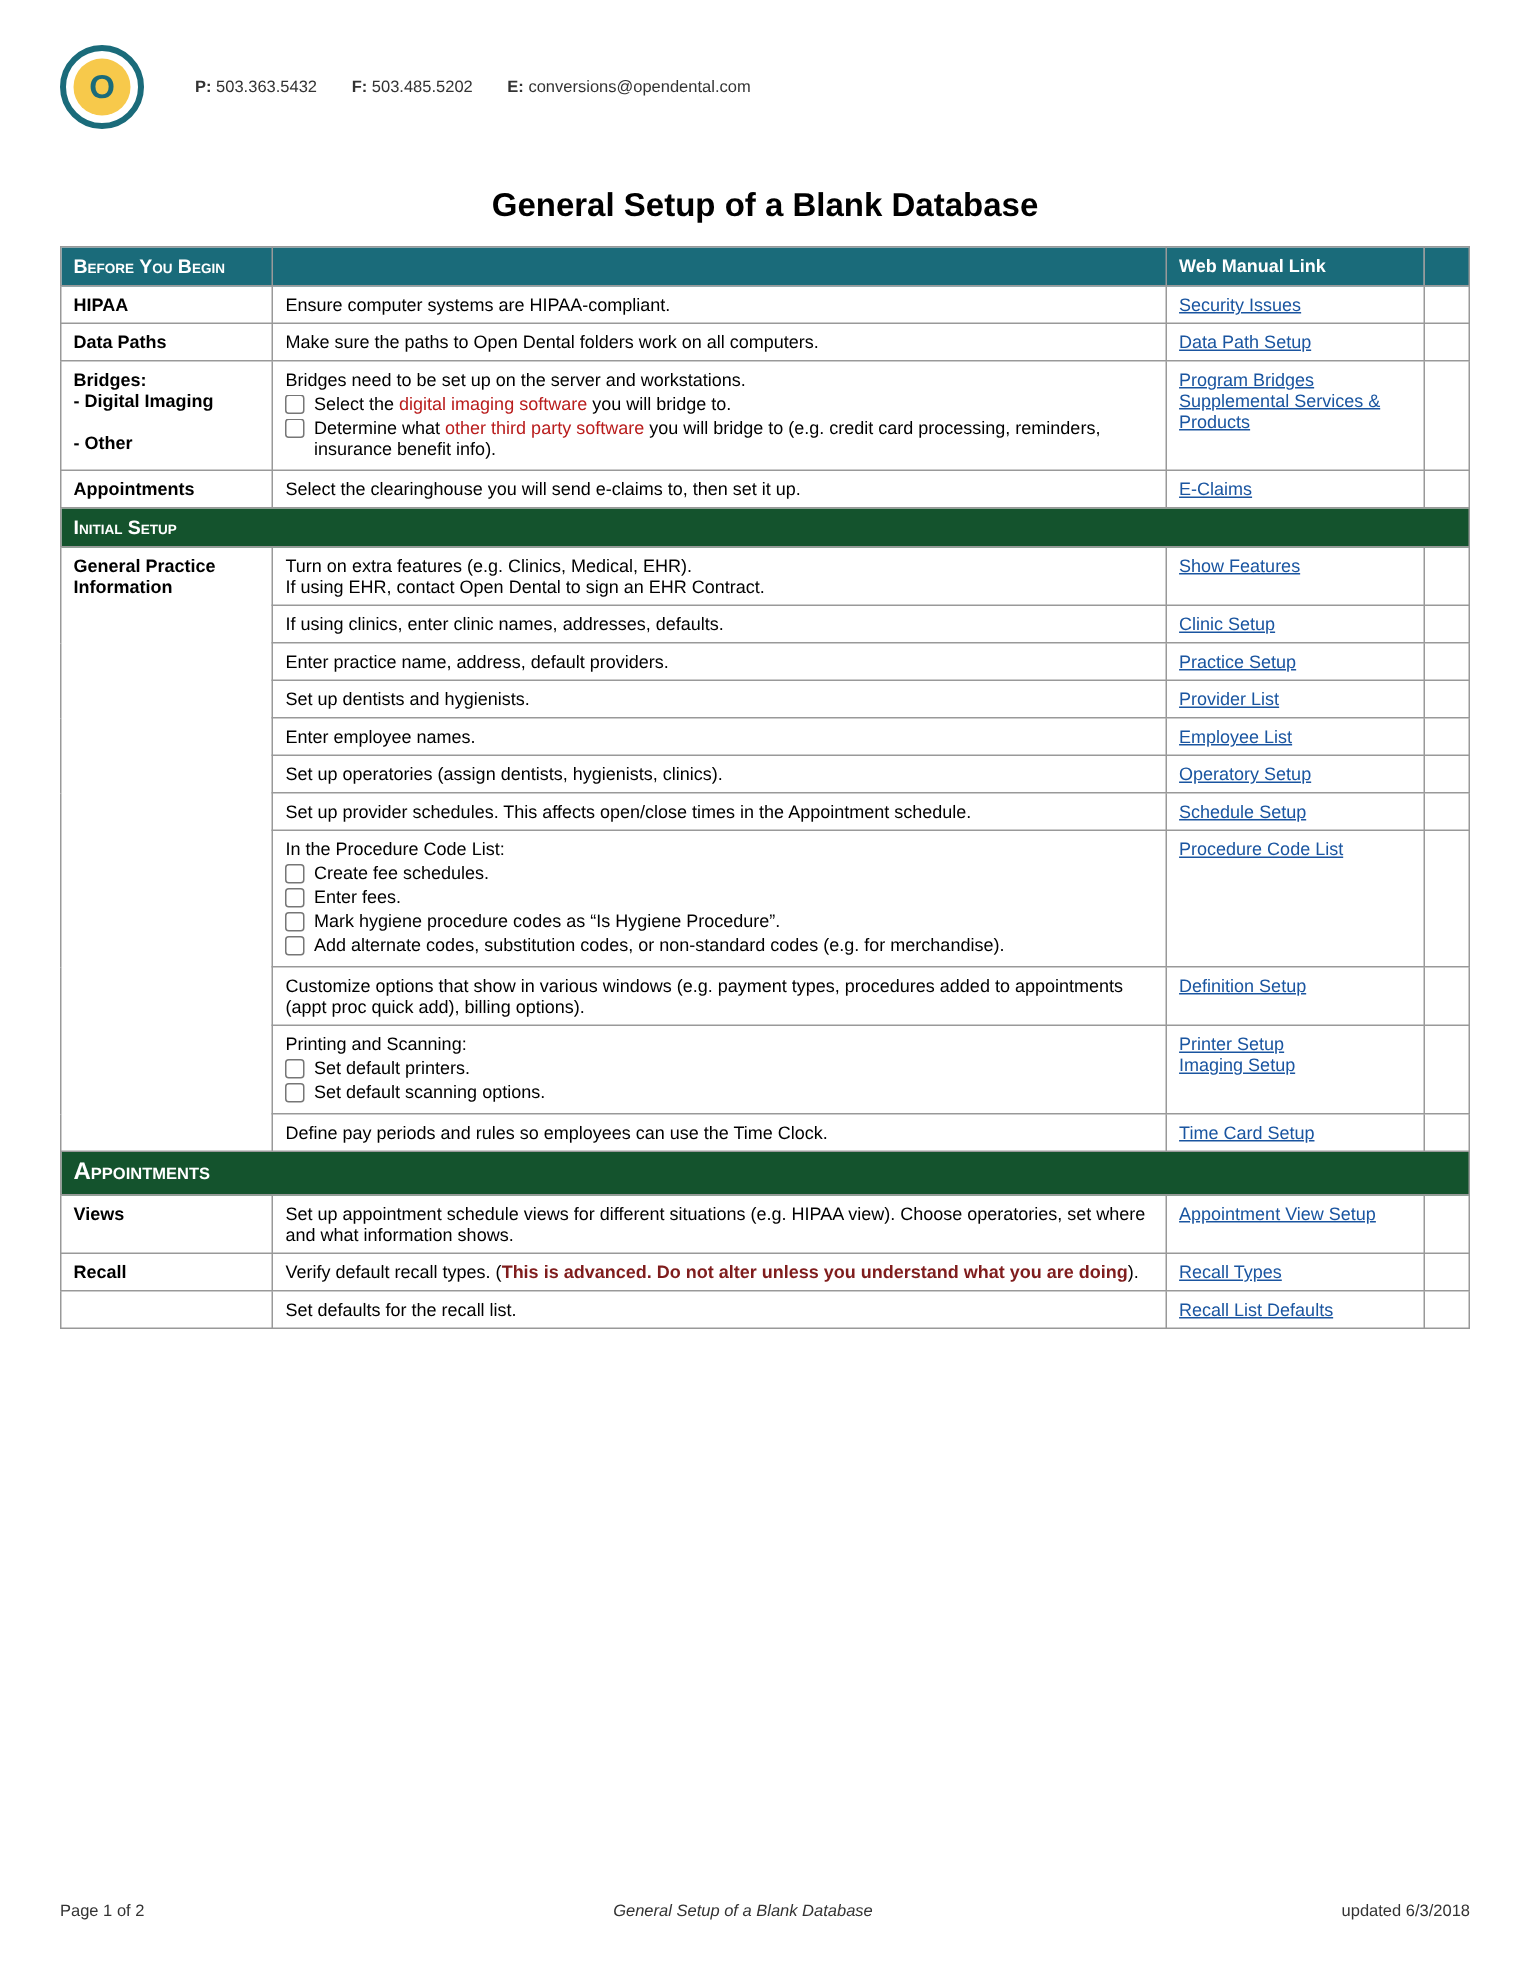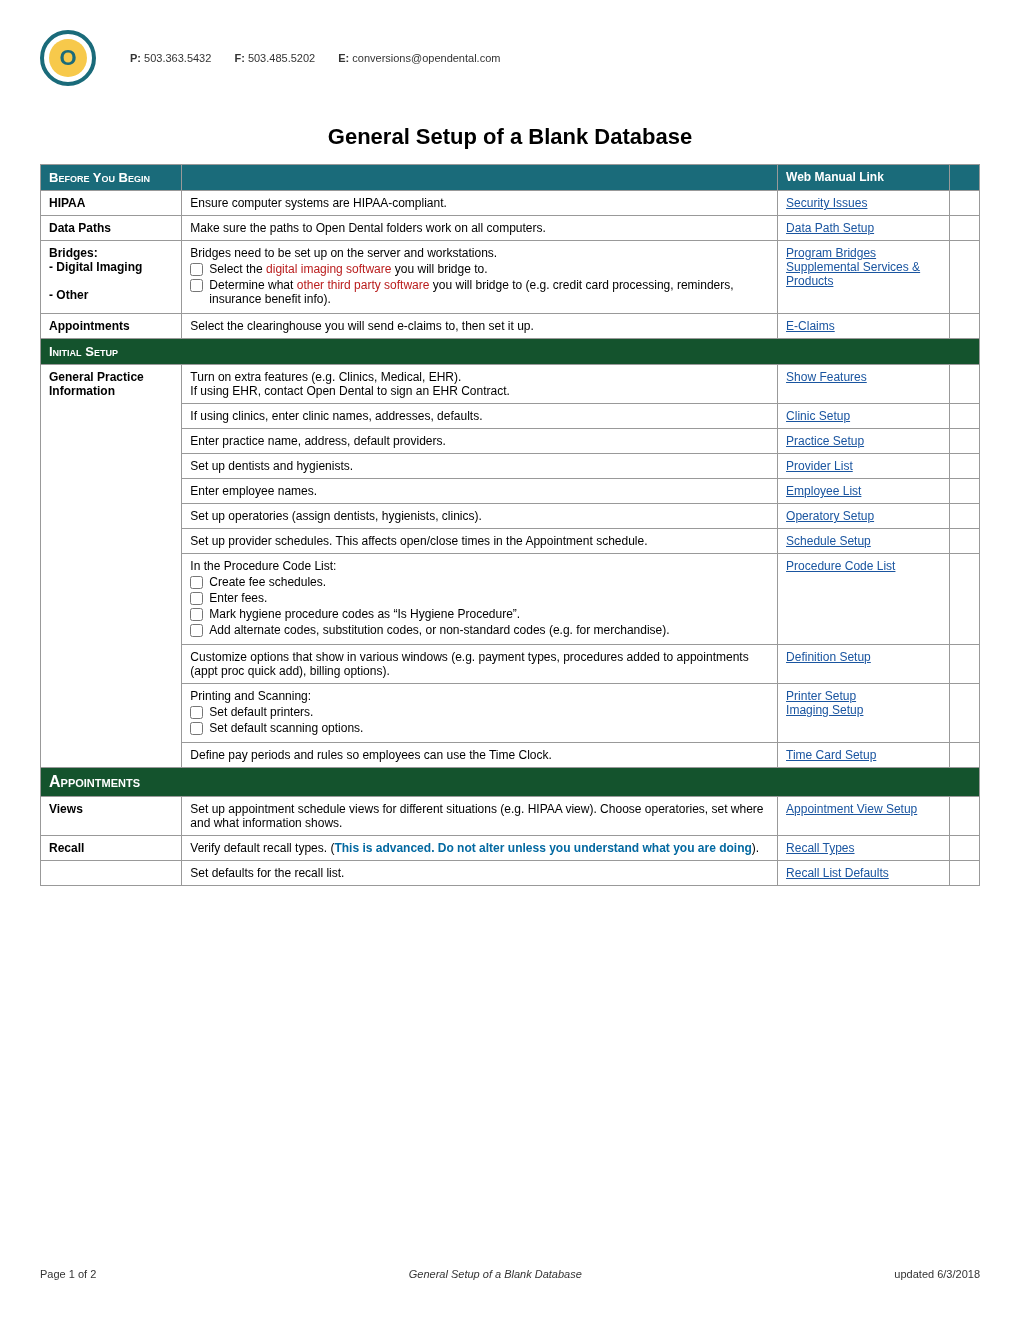--- a/index.html
+++ b/index.html
@@ -110,21 +110,21 @@
       font-size: 12px;
       padding: 5px 8px;
     }
     .col1 { width: 140px; }
     .col2 { width: 590px; }
     .col3 { width: 170px; }
     .col4 { width: 30px; }
     .bold-cell { font-weight: bold; }
     .link { color: #1a55a0; text-decoration: underline; cursor: pointer; }
     .orange-link { color: #b91c1c; cursor: pointer; }
-    .red-bold { color: #0369a1; font-weight: bold; text-align: center; }
+    .red-bold { color: #7f1d1d; font-weight: bold; text-align: center; }
     .checkbox-item { display: flex; align-items: flex-start; margin: 2px 0; }
     .checkbox-item input[type=checkbox] { margin-right: 6px; margin-top: 1px; flex-shrink: 0; }
     
     .footer {
       display: flex;
       justify-content: flex-start;
       margin-top: auto;
       padding-top: 20px;
       font-size: 11px;
       color: #333;

